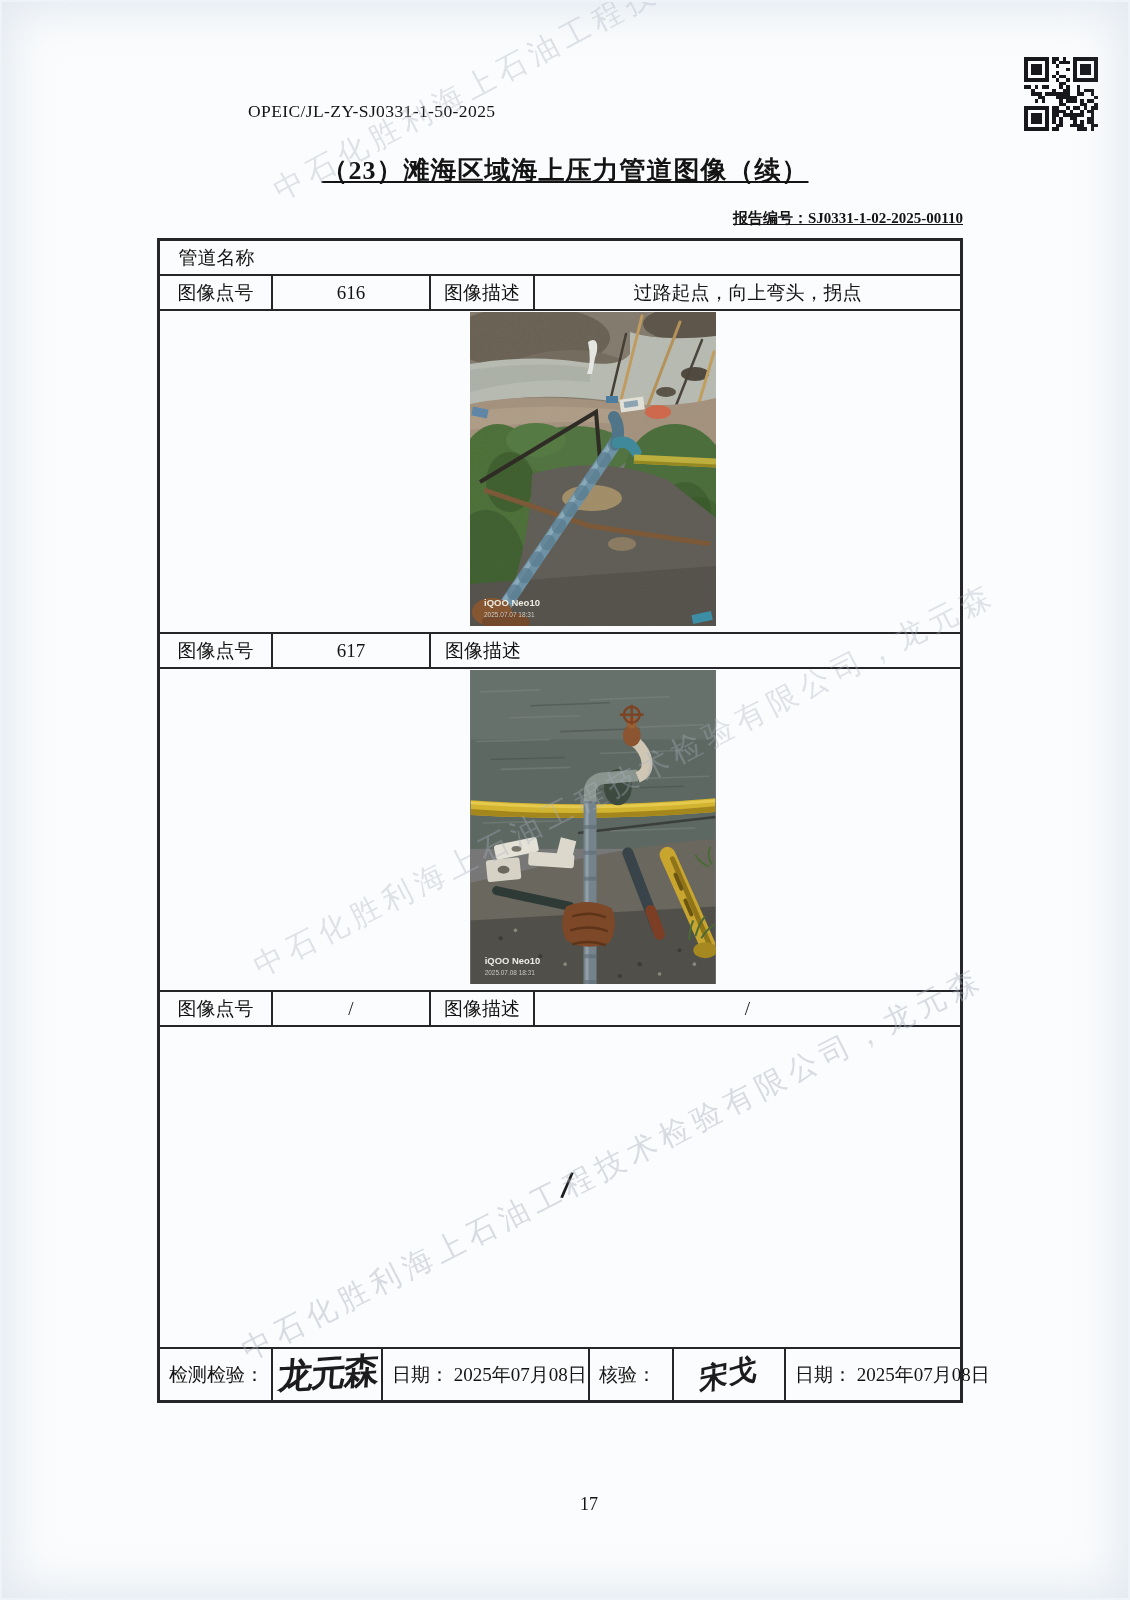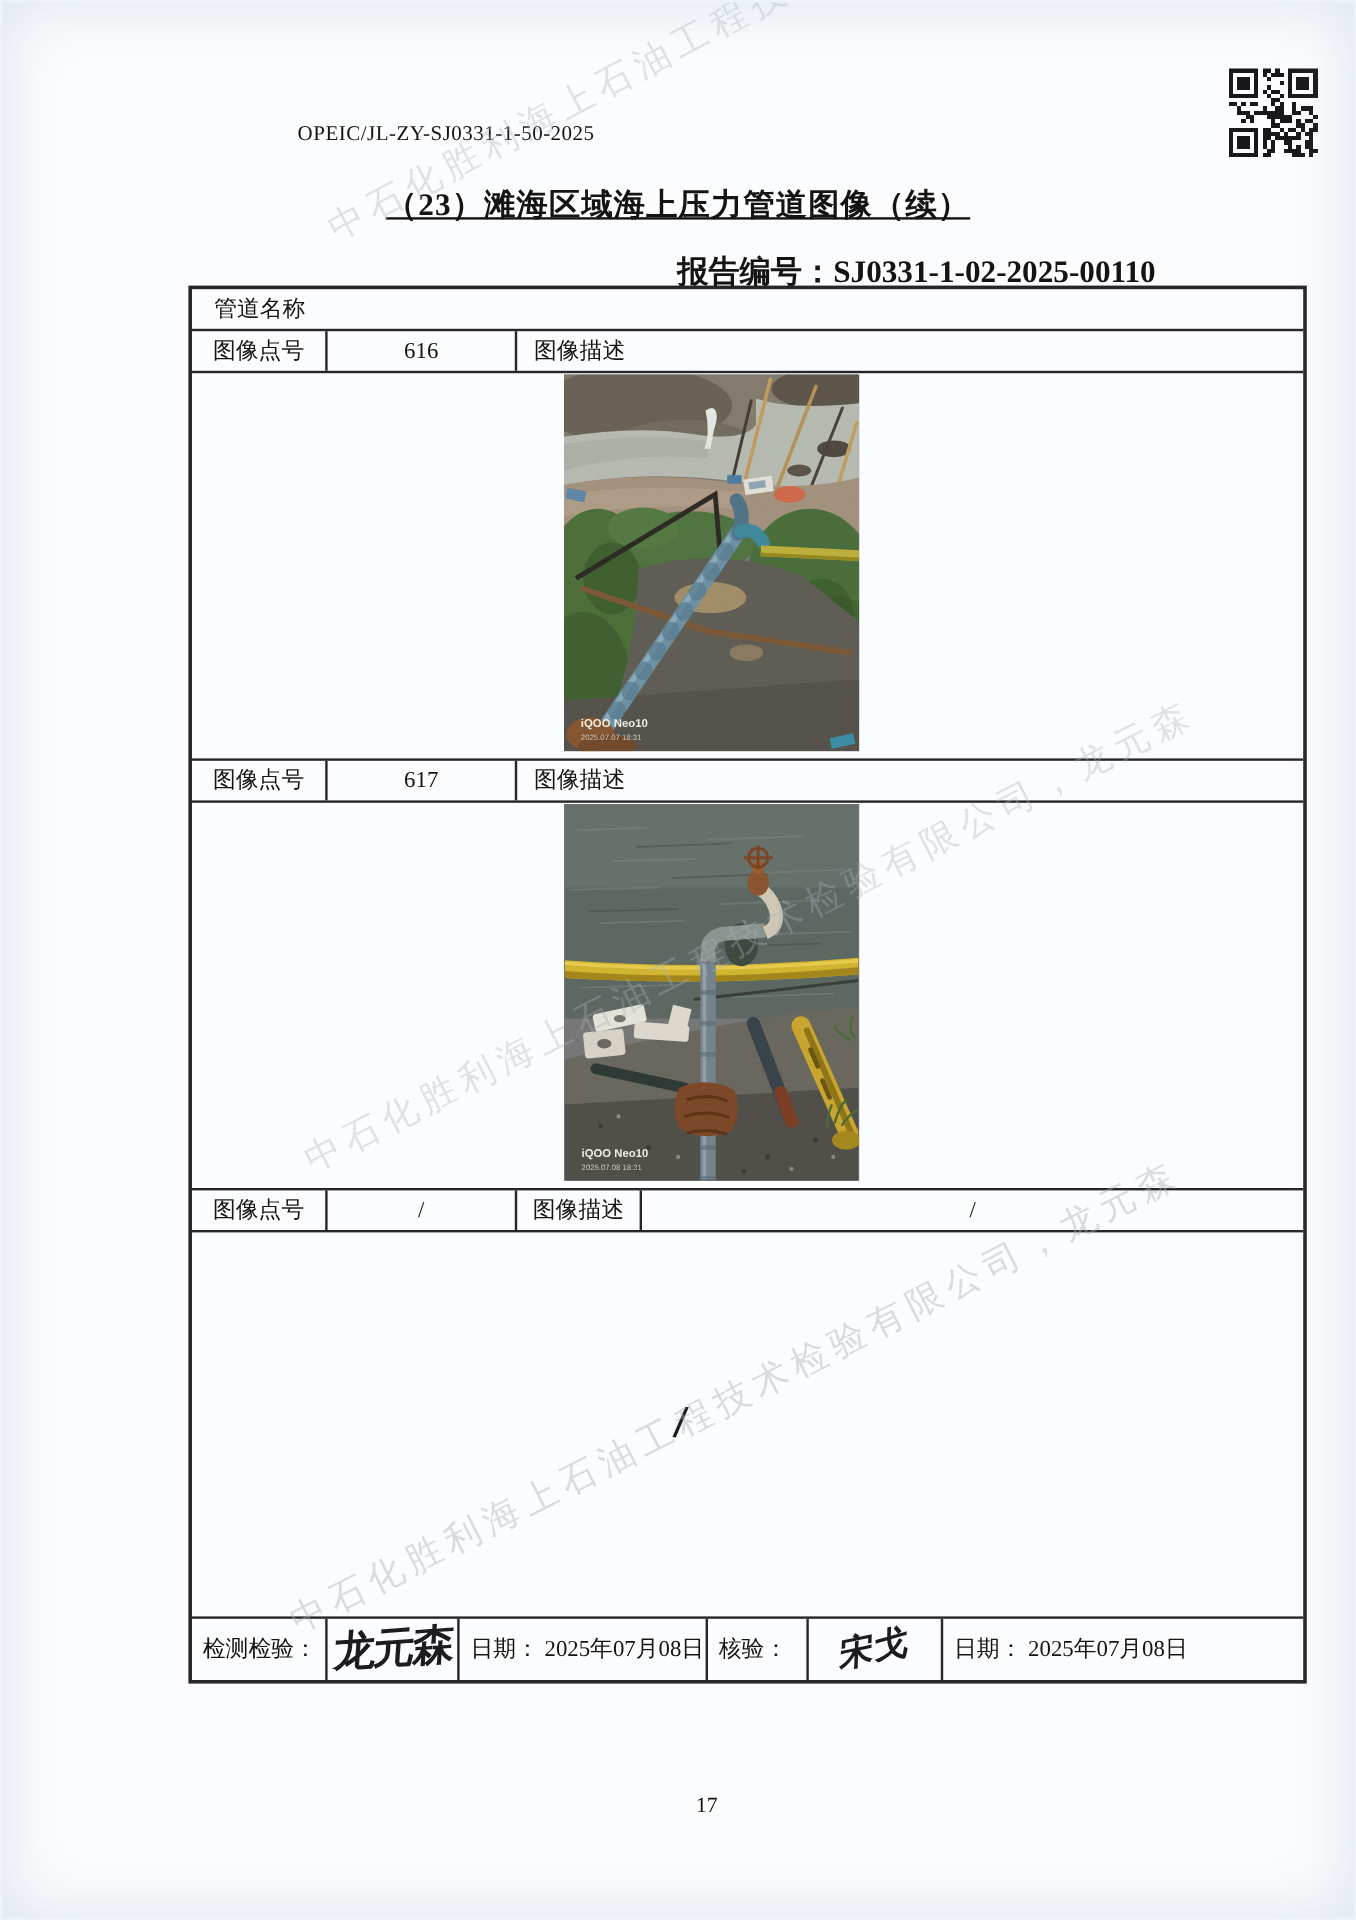--- a/index.html
+++ b/index.html
@@ -20,24 +20,24 @@
   }
   #wm1{left:276px;top:172px;transform:rotate(-28deg);}
   #wm2{left:256px;top:948px;transform:rotate(-27deg);}
   #wm3{left:244px;top:1332px;transform:rotate(-27deg);opacity:.42;}
 
   .doc-code{position:absolute;left:200px;top:101px;font-size:17.5px;letter-spacing:.4px;z-index:2;margin-left:48px;}
   .qr{position:absolute;left:1022px;top:57px;width:78px;height:74px;z-index:2;}
   .qr svg{width:100%;height:100%;fill:#17171c;shape-rendering:crispEdges;}
   .title{position:absolute;left:0;top:153px;width:1130px;text-align:center;
     font-size:26px;font-weight:700;letter-spacing:1px;z-index:2;text-decoration:underline;}
-  .report-line{position:absolute;right:167px;top:209px;font-size:26px;font-weight:700;z-index:2;}
+  .report-line{position:absolute;right:167px;top:209px;font-size:15px;font-weight:700;z-index:2;text-decoration:underline;}
 
   .rtable{
-    position:absolute;left:157px;top:238px;width:932px;z-index:2;
+    position:absolute;left:157px;top:238px;width:806px;z-index:2;
     border:3px solid #26262a;background:transparent;box-sizing:border-box;
   }
   .trow{display:flex;border-bottom:2px solid #26262a;box-sizing:border-box;}
   .trow:last-child{border-bottom:none;}
   .tcell{
     border-right:2px solid #26262a;box-sizing:border-box;
     display:flex;align-items:center;justify-content:center;
     font-size:19px;line-height:1.15;
   }
   .tcell:last-child{border-right:none;}
@@ -228,20 +228,21 @@
 <div class="rtable">
 
   <div class="trow">
     <div class="tcell w-label h-head">管道名称</div>
   </div>
 
   <div class="trow">
     <div class="tcell w-label h-head">图像点号</div>
     <div class="tcell w-point h-head">616</div>
     <div class="tcell w-dlabel h-head">图像描述</div>
+    <div class="tcell w-fill h-head">过路起点，向上弯头，拐点</div>
   </div>
 
   <div class="trow">
     <div class="tcell photo-cell h-photo">
       <div class="photo">
         <svg viewBox="0 0 246 314">
           <defs>
             <filter id="grain">
                 <feTurbulence type="fractalNoise" baseFrequency="0.9" numOctaves="2" result="n"></feTurbulence>
                 <feColorMatrix in="n" type="matrix" values="0 0 0 0 0.2  0 0 0 0 0.19  0 0 0 0 0.17  0 0 0 0.5 0"></feColorMatrix>

